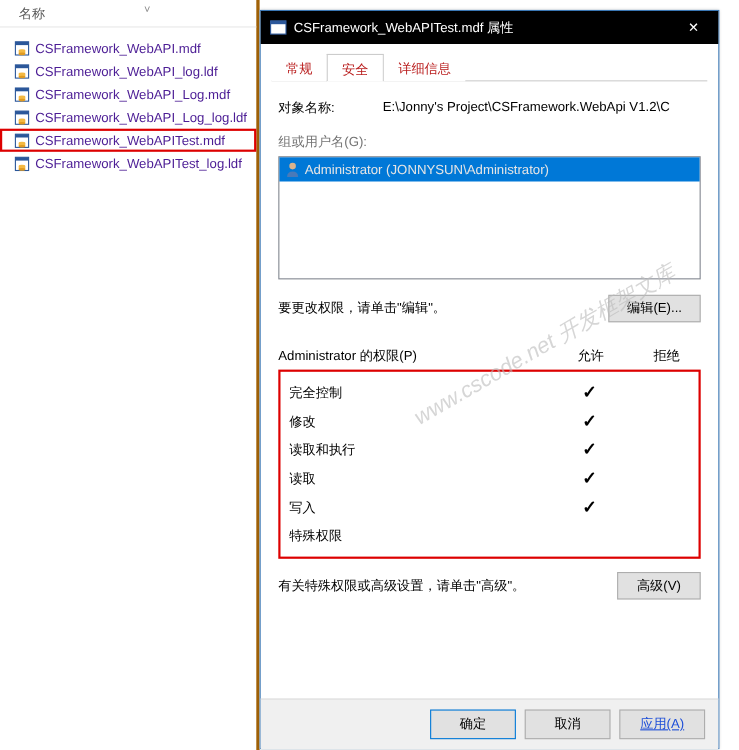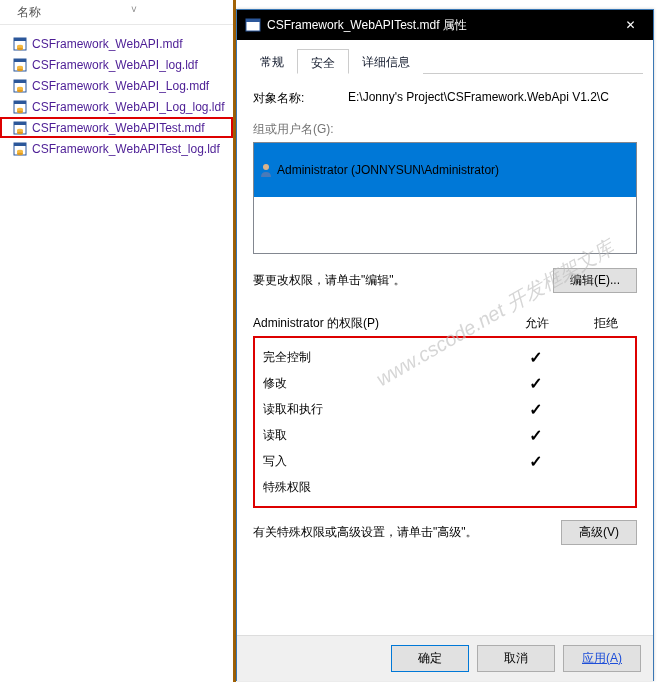--- a/index.html
+++ b/index.html
@@ -18,31 +18,31 @@
     .file-label { color: #4c1d95; white-space: nowrap; }
     
     .dialog { position: absolute; left: 236px; top: 9px; width: 418px; height: 672px; background: #fff; border: 1px solid #3a77b4; box-shadow: 0 0 3px rgba(0,0,0,0.2); }
     .titlebar { height: 30px; background: #000000; display: flex; align-items: center; padding: 0 0 0 8px; }
     .titlebar-icon { width: 16px; height: 16px; margin-right: 6px; }
     .titlebar-text { color: #fff; flex: 1; }
     .titlebar-close { width: 45px; height: 30px; display: flex; align-items: center; justify-content: center; color: #fff; font-size: 14px; }
     
     .dialog-body { padding: 8px 10px 0 10px; height: 595px; }
     .tabs { display: flex; border-bottom: 1px solid #ccc; height: 26px; }
-    .tab { padding: 5px 13px; background: #fff; color: #0f172a; position: relative; top: 1px; }
+    .tab { padding: 5px 13px; background: #fff; color: #b91c1c; position: relative; top: 1px; }
     .tab.active { border: 1px solid #ccc; border-bottom: 1px solid #fff; }
     
     .tab-content { padding: 16px 6px 6px 6px; }
     .field-row { display: flex; margin-bottom: 14px; }
     .field-label { width: 95px; color: #000; }
     .field-value { flex: 1; color: #000; overflow: hidden; white-space: nowrap; }
     
     .group-label { margin-bottom: 4px; color: #737373; }
     .user-listbox { border: 1px solid #828790; height: 112px; background: #fff; margin-bottom: 14px; }
-    .user-item { background: #0078d7; color: #000000; display: flex; align-items: center; padding: 19px 4px; }
+    .user-item { background: #0078d7; color: #e5e5e5; display: flex; align-items: center; padding: 3px 4px; }
     .user-icon { width: 16px; height: 16px; margin-right: 3px; }
     
     .edit-row { display: flex; align-items: center; margin-bottom: 22px; margin-top: 4px; }
     .edit-text { flex: 1; color: #000; }
     .btn { border: 1px solid #adadad; background: #e1e1e1; padding: 3px 16px; color: #000; font-size: 12px; min-width: 76px; text-align: center; }
     
     .perm-header { display: flex; margin-bottom: 4px; }
     .perm-header-label { flex: 1; }
     .perm-header-allow { width: 76px; text-align: center; }
     .perm-header-deny { width: 62px; text-align: center; }

